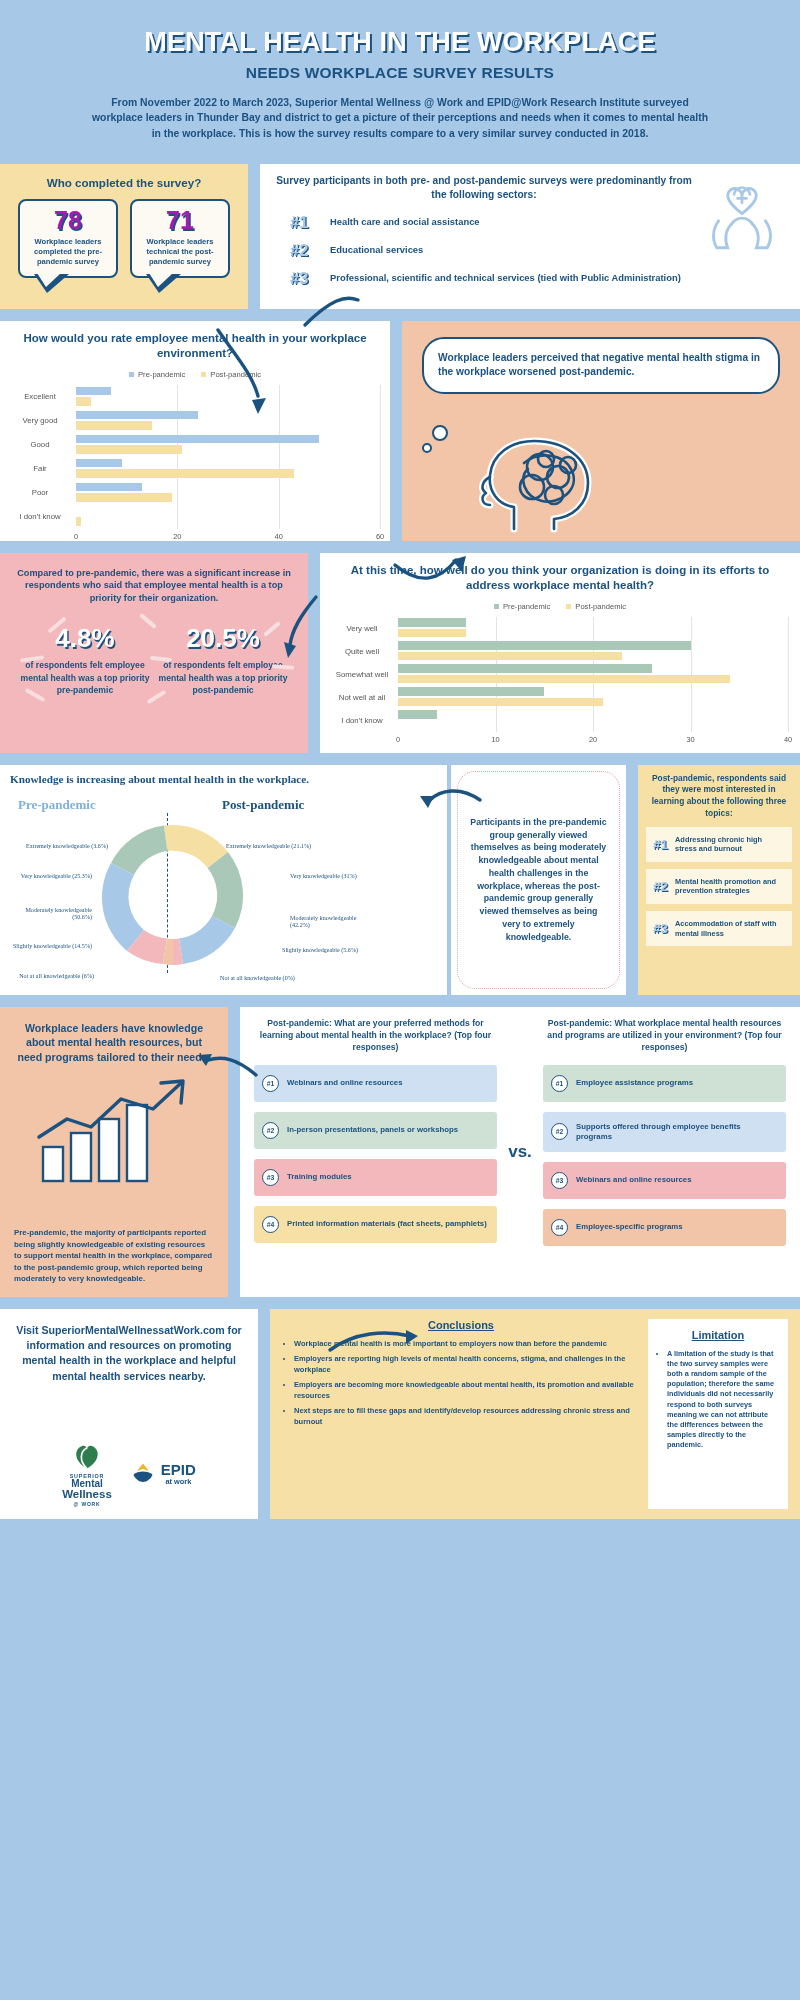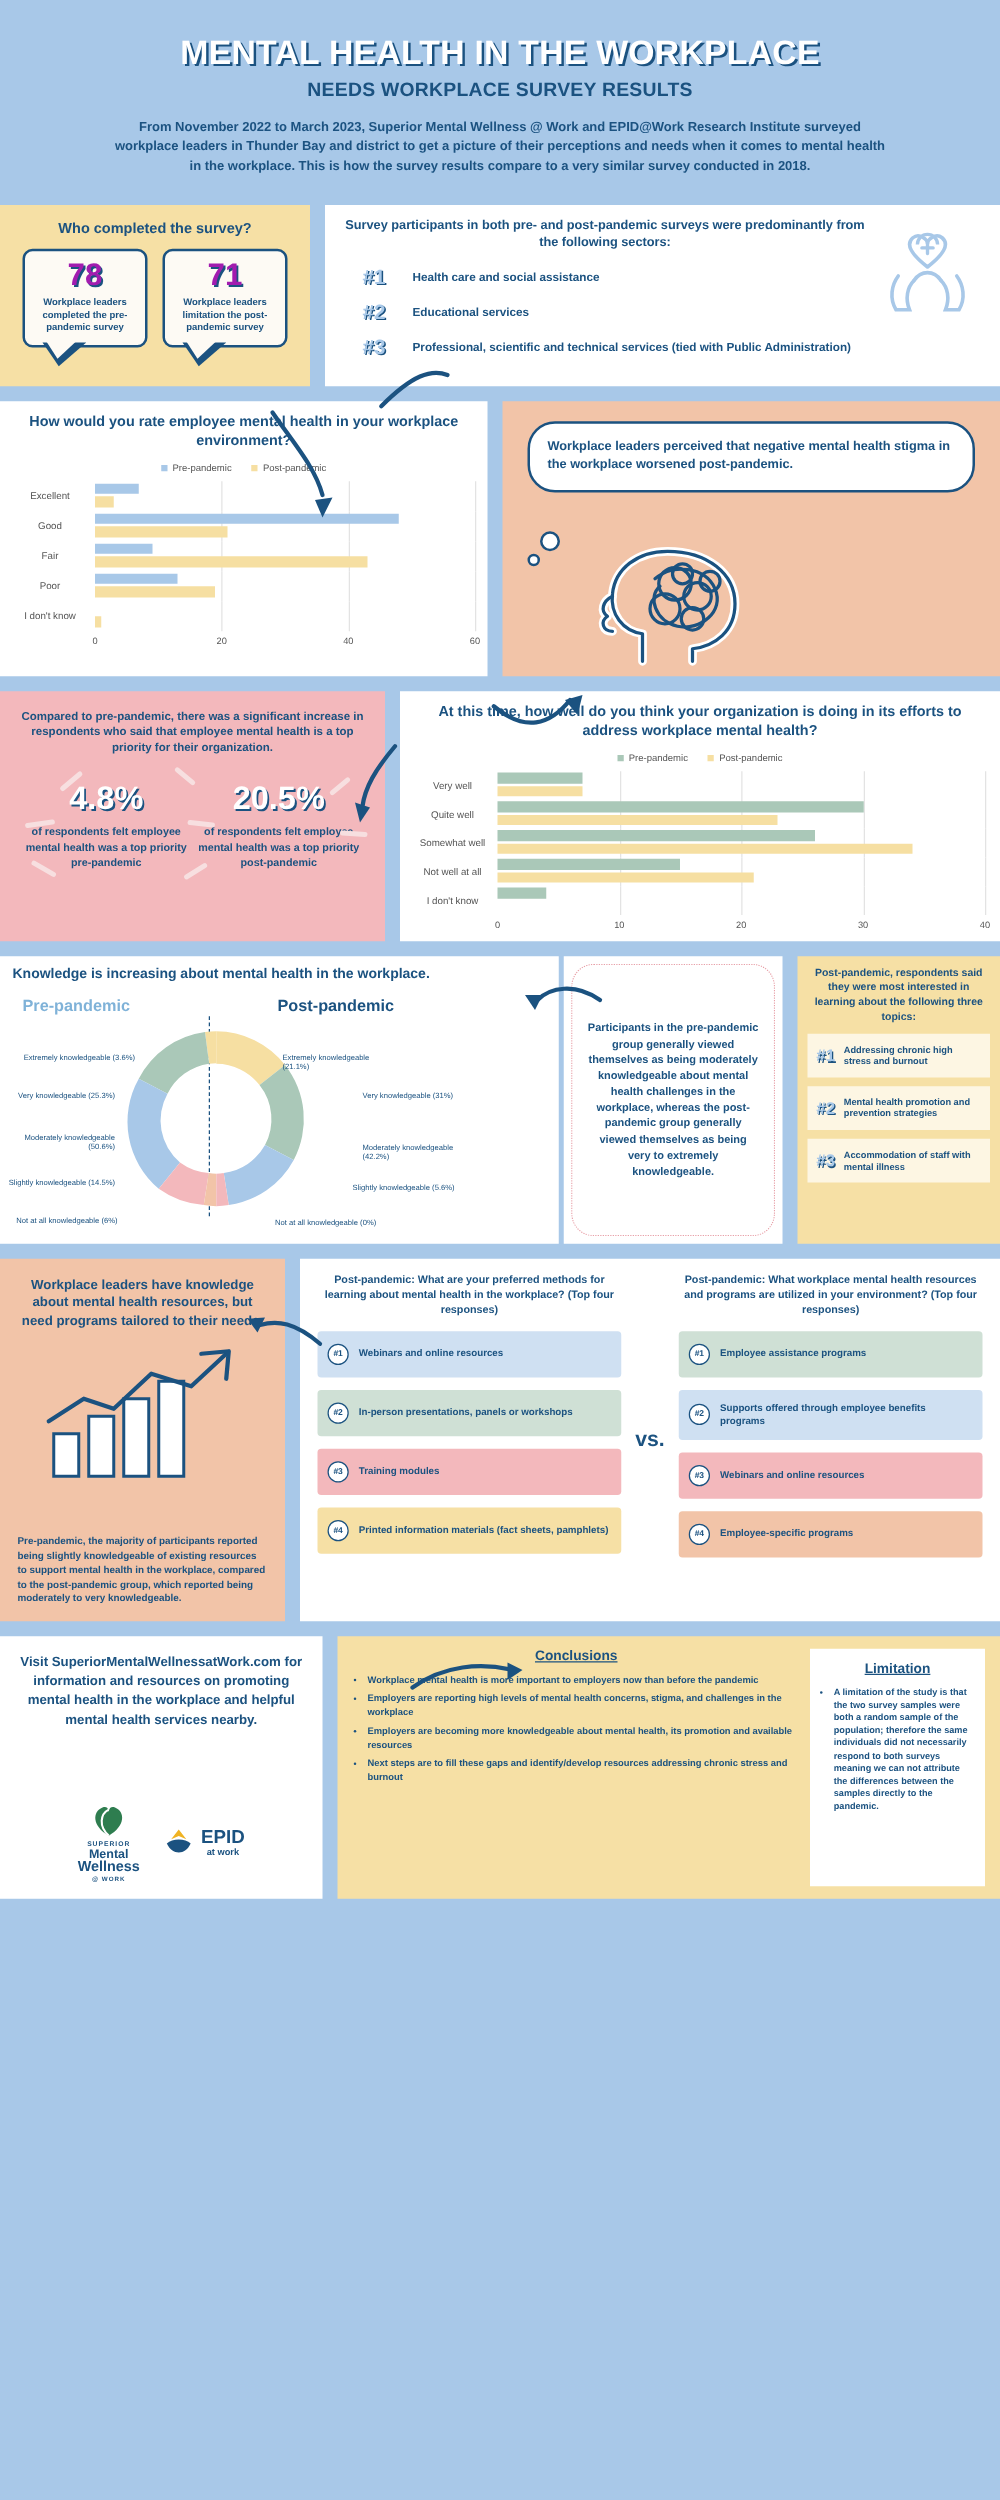--- a/index.html
+++ b/index.html
@@ -103,21 +103,21 @@
   .pink-stats { display:flex; justify-content:space-around; margin-top:20px;}
   .pstat { width:130px;}
   .pstat .pnum { font-size:26px; font-weight:700; color:#fff; text-shadow:1.5px 1.5px 0 #1b5280; line-height:1;}
   .pstat .ptxt { font-size:8.6px; font-weight:700; color:#1b5280; margin-top:8px; line-height:1.45;}
   .dash { position:absolute; background:#f7dfe0; height:4px; border-radius:2px;}
 
   .chart2-panel { flex:1; margin-left:12px; background:#fff; padding:10px 12px 4px 12px;}
 
   
   .row4 { display:flex; margin-top:12px; height:230px;}
-  .donut-panel { background:#fff; width:447px; padding:8px 10px; position:relative;}
+  .donut-panel { background:#fff; width:447px; padding:8px 10px; position:relative;font-family:Liberation Serif, serif;}
   .donut-title { font-size:11.2px; font-weight:700; color:#1b5280; }
   .dlab { position:absolute; font-size:6.1px; color:#1b5280; line-height:1.25; }
   .dpre { font-size:13px; font-weight:700; color:#7fb2d8;}
   .dpost{ font-size:13px; font-weight:700; color:#1b5280;}
   .dashline { position:absolute; border-left:1.4px dashed #1b5280; }
 
   .speech-panel {
     width:175px; background:#fff; margin-left:4px; padding:6px;
   }
   .speech-inner {
@@ -180,21 +180,21 @@
       <div class="p-q">Who completed the survey?</div>
       <div class="bubbles">
         <div class="bubble">
           <div class="num">78</div>
           <div class="cap">Workplace leaders completed the pre-pandemic survey</div>
           <div class="tail"></div>
           <div class="tail2"></div>
         </div>
         <div class="bubble">
           <div class="num">71</div>
-          <div class="cap">Workplace leaders limitation the post-pandemic survey</div>
+          <div class="cap">Workplace leaders technical the post-pandemic survey</div>
           <div class="tail"></div>
           <div class="tail2"></div>
         </div>
       </div>
     </div>
     <div class="gap-blue"></div>
     <div class="panel-white-sectors">
       <div class="sectors-left">
         <div class="sect-head">Survey participants in both pre- and post-pandemic surveys were predominantly from the following sectors:</div>
         <div class="sect-list">
@@ -234,20 +234,30 @@
       </div>
       <div class="hchart" id="chart1">
           <div class="hrow" style="height: 24px;">
             <div class="hlabel">Excellent</div>
             <div class="hbars" style="height: 24px;">
               <div class="grid" style="left: 33.3333%;"></div>
               <div class="grid" style="left: 66.6667%;"></div>
               <div class="grid" style="left: 100%;"></div>
               <div class="hbar a" style="width: 11.6667%; top: 2px;"></div>
               <div class="hbar b" style="width: 5%; top: 12.5px;"></div>
+            </div>
+          </div>
+          <div class="hrow" style="height: 24px;">
+            <div class="hlabel">Very good</div>
+            <div class="hbars" style="height: 24px;">
+              <div class="grid" style="left: 33.3333%;"></div>
+              <div class="grid" style="left: 66.6667%;"></div>
+              <div class="grid" style="left: 100%;"></div>
+              <div class="hbar a" style="width: 40%; top: 2px;"></div>
+              <div class="hbar b" style="width: 25%; top: 12.5px;"></div>
             </div>
           </div>
           <div class="hrow" style="height: 24px;">
             <div class="hlabel">Good</div>
             <div class="hbars" style="height: 24px;">
               <div class="grid" style="left: 33.3333%;"></div>
               <div class="grid" style="left: 66.6667%;"></div>
               <div class="grid" style="left: 100%;"></div>
               <div class="hbar a" style="width: 80%; top: 2px;"></div>
               <div class="hbar b" style="width: 35%; top: 12.5px;"></div>

